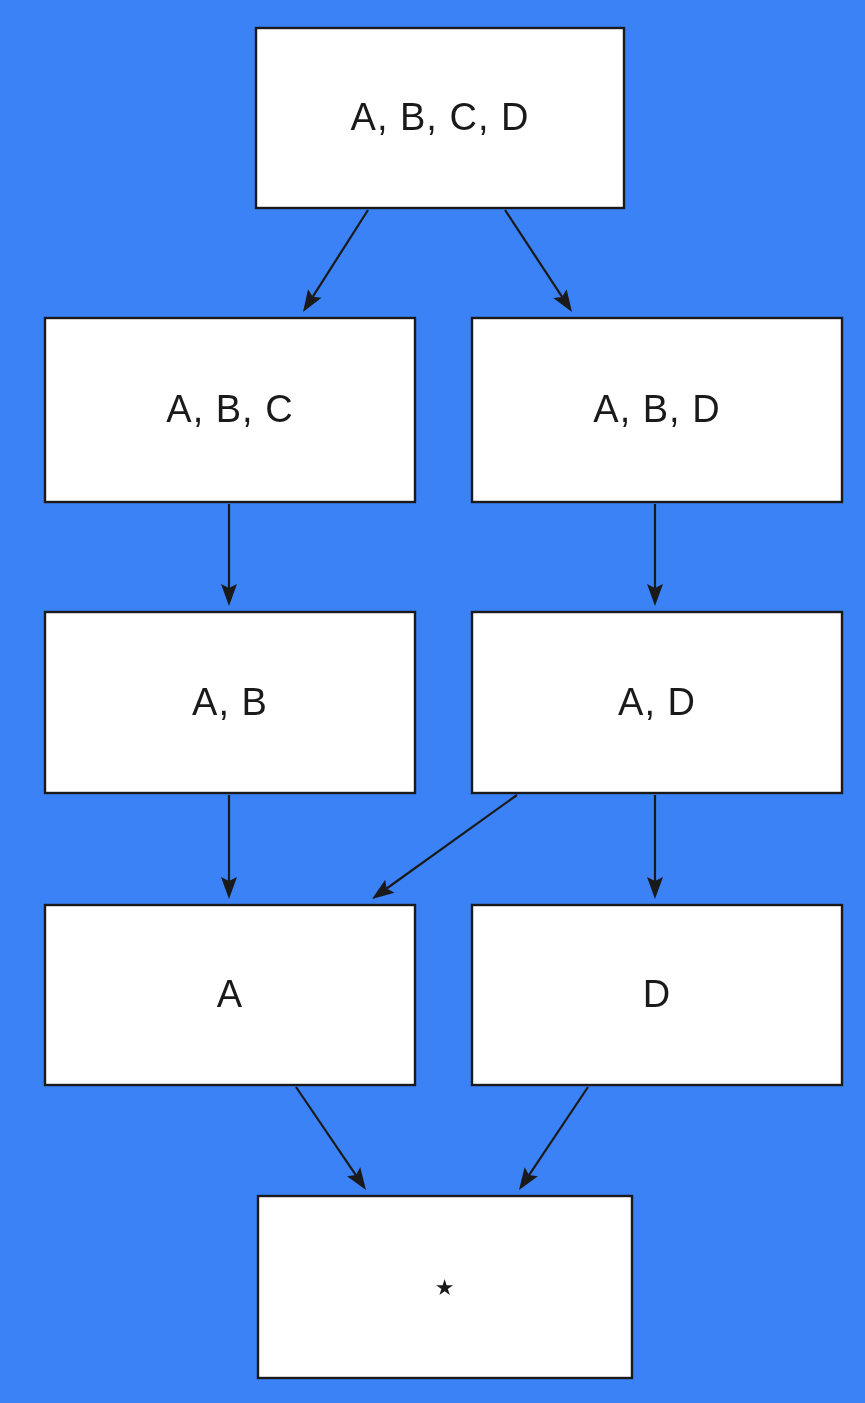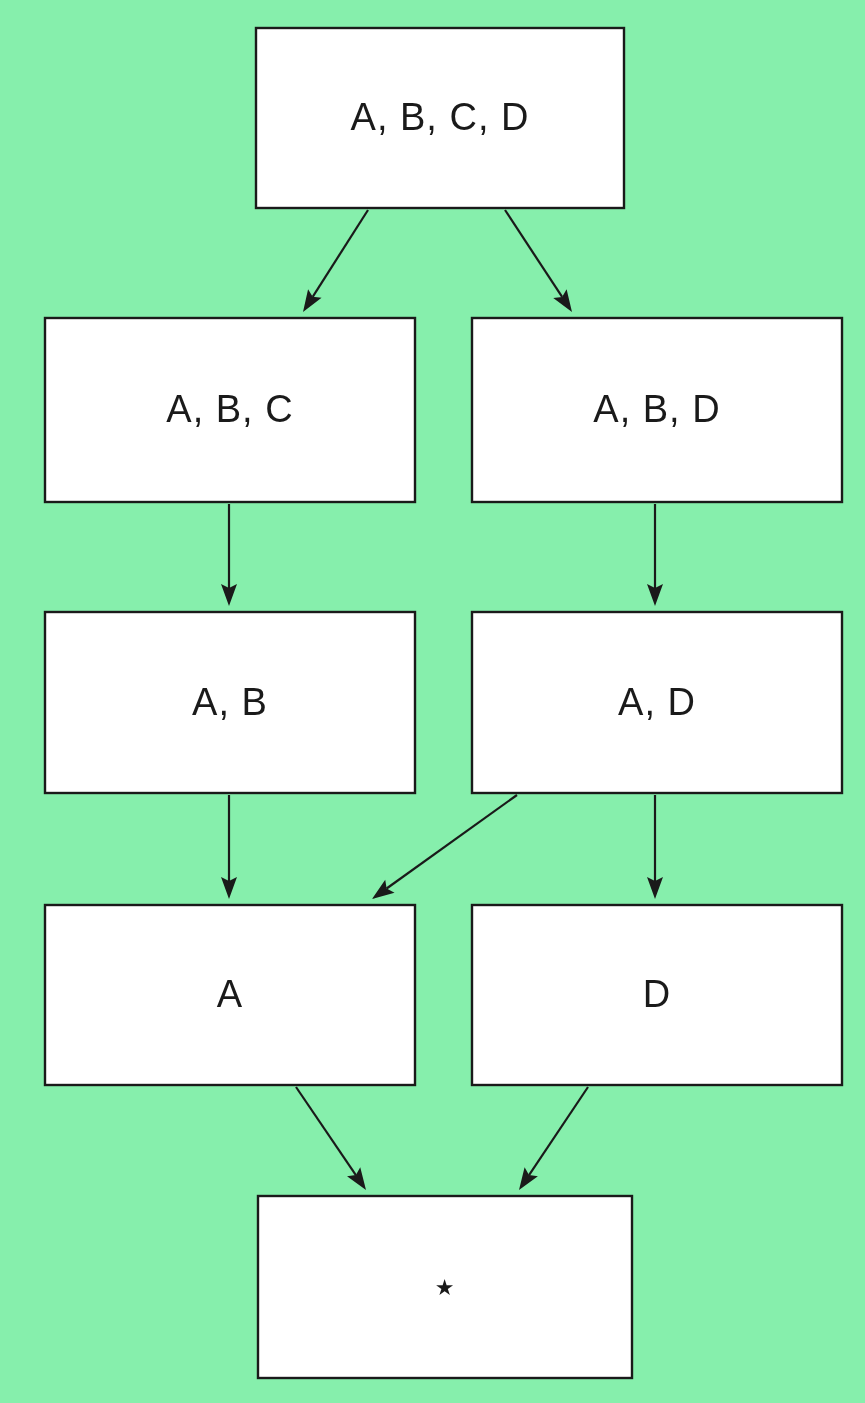--- a/index.html
+++ b/index.html
@@ -8,21 +8,21 @@
     padding: 0;
     background: #ffffff;
   }
   body {
     font-family: "Liberation Sans", sans-serif;
   }
   #diagram-root {
     position: relative;
     width: 865px;
     height: 1403px;
-    background: #86efac;
+    background: #3b82f6;
     overflow: hidden;
   }
   #diagram-svg {
     position: absolute;
     top: 0;
     left: 0;
     width: 865px;
     height: 1403px;
     display: block;
   }

